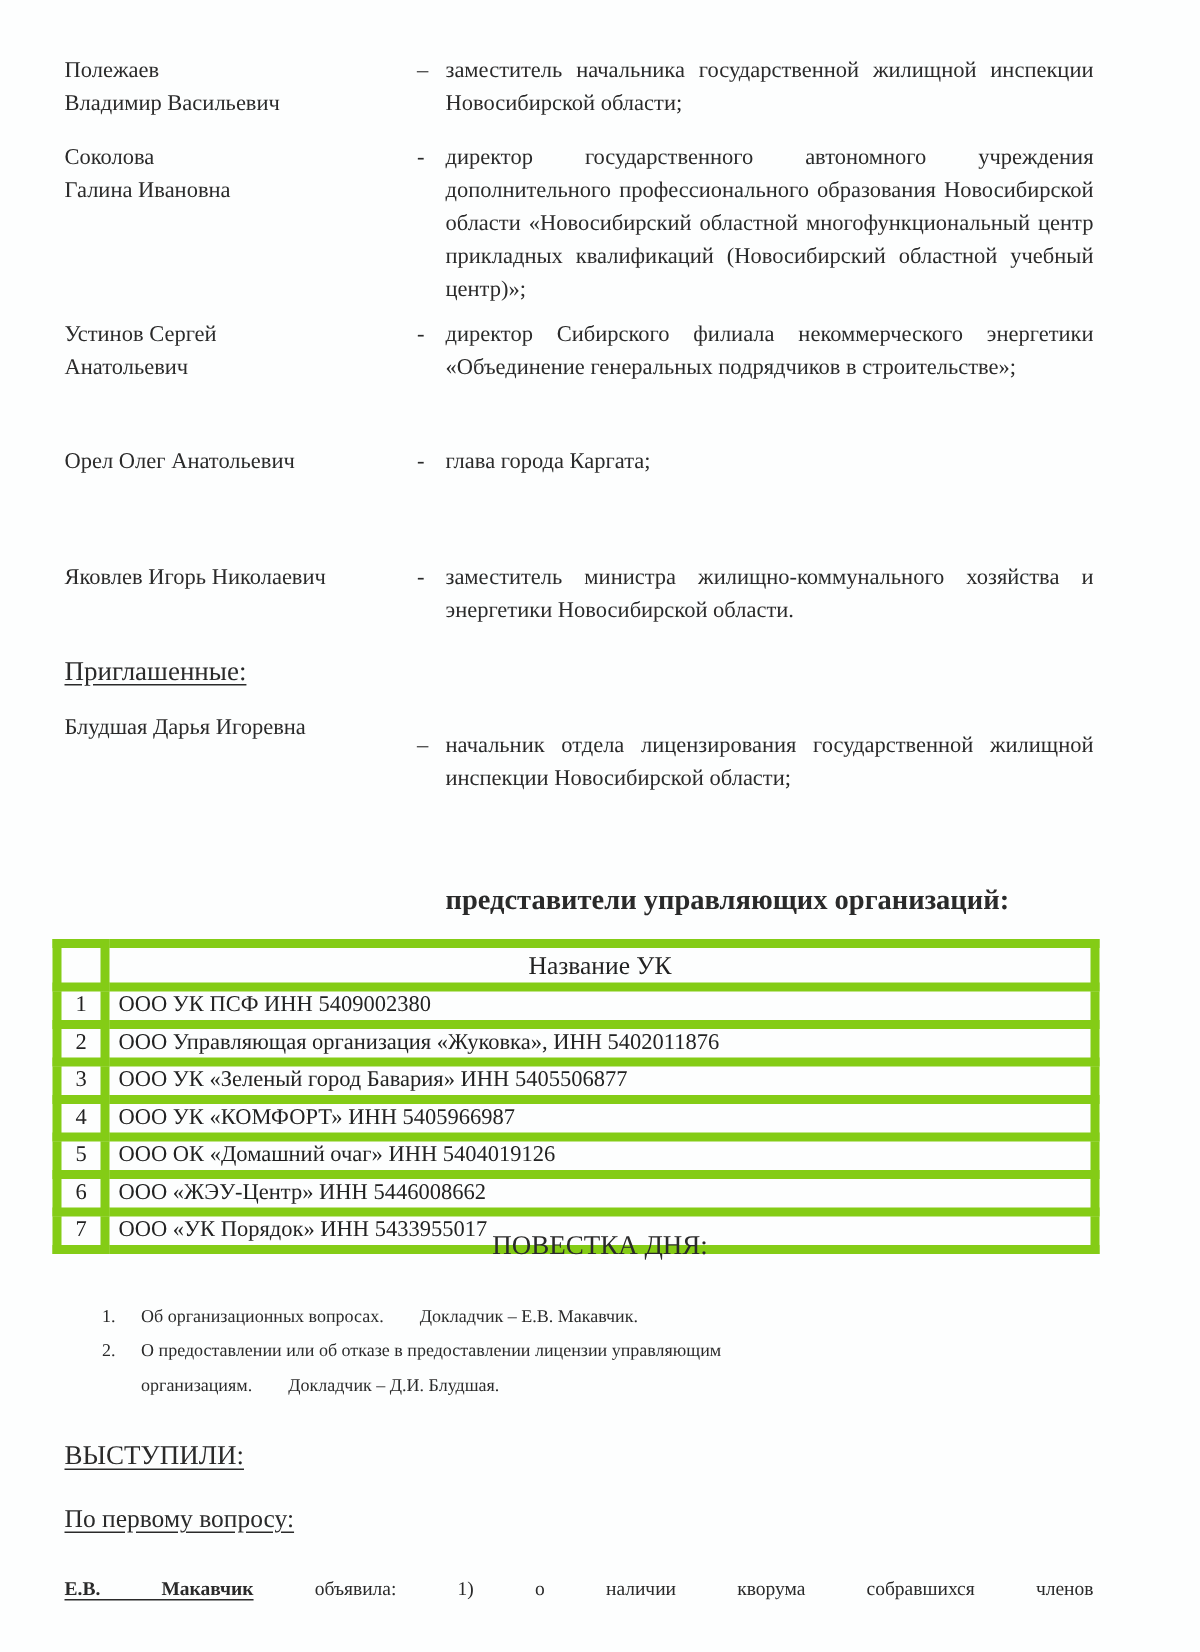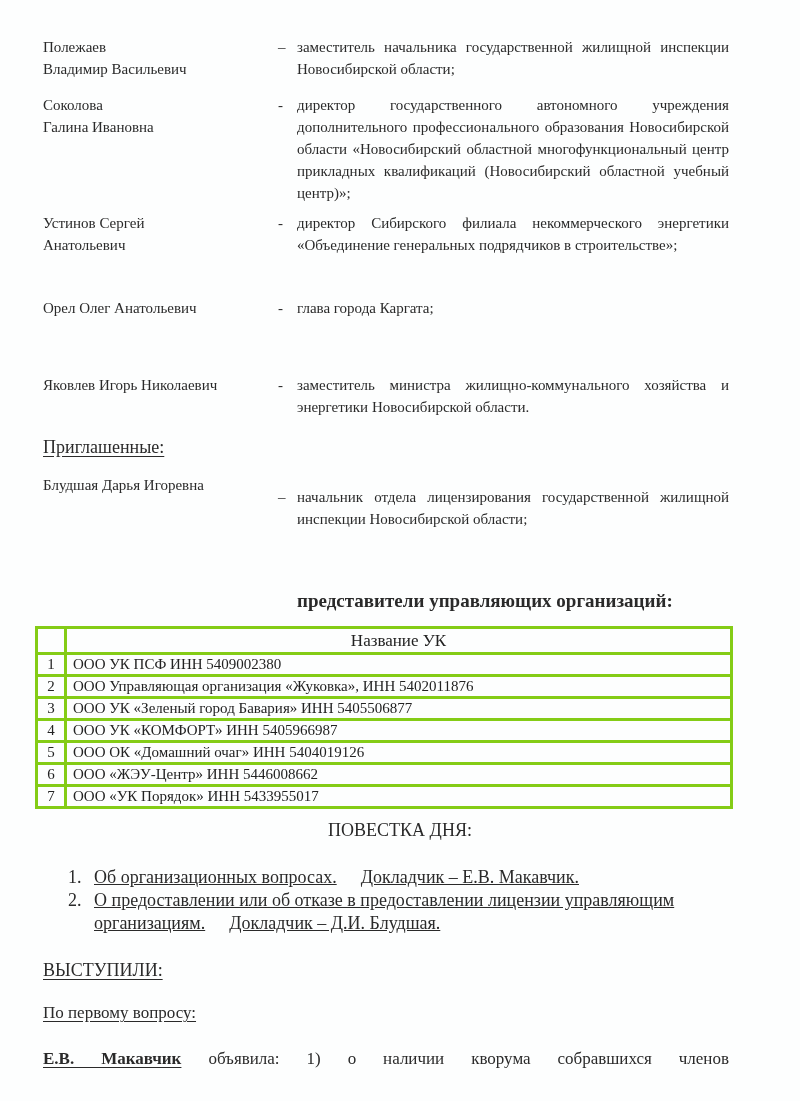--- a/index.html
+++ b/index.html
@@ -18,31 +18,31 @@
       text-align: justify; text-align-last: left;
     }
     .section-heading { font-size: 18px; text-decoration: underline; text-underline-offset: 3px; }
     .subhead-bold { font-weight: bold; font-size: 19px; }
     table.uk {
       position: absolute; left: 35px; top: 626px; width: 698px;
       border-collapse: collapse; font-size: 15px; font-family: "Liberation Serif", serif;
       color: #222;
     }
     table.uk td, table.uk th {
-      border: 3px solid #84cc16; padding: 0 6px; height: 19px; line-height: 19px;
+      border: 6px solid #84cc16; padding: 0 6px; height: 19px; line-height: 19px;
       font-weight: normal; text-align: left; margin-left: 40px;
     }
     table.uk th { height: 23px; font-size: 17px; text-align: center; }
     table.uk td.num { width: 18px; text-align: center; padding: 0 4px; }
     .agenda-title { left: 0; width: 800px; text-align: center; top: 820px; font-size: 18px; }
-    .agenda { left: 68px; width: 700px; font-size: 18px; line-height: 23px; text-decoration: underline; }
+    .agenda { left: 68px; width: 700px; font-size: 12px; line-height: 23px; }
     .agenda .n { display: inline-block; width: 26px; }
     .agenda .gap { display: inline-block; width: 24px; }
     .speech {
-      left: 43px; top: 1048px; width: 686px; font-size: 17px; line-height: 22px;
+      left: 43px; top: 1048px; width: 686px; font-size: 13px; line-height: 22px;
       text-align: justify; text-align-last: justify;
     }
     .speech .speaker { font-weight: bold; text-decoration: underline; text-underline-offset: 3px; }
   </style>
 </head>
 <body>
 
 <div class="abs name" style="top:36px">Полежаев
 Владимир Васильевич</div>
 <div class="abs dash" style="top:36px">–</div>

